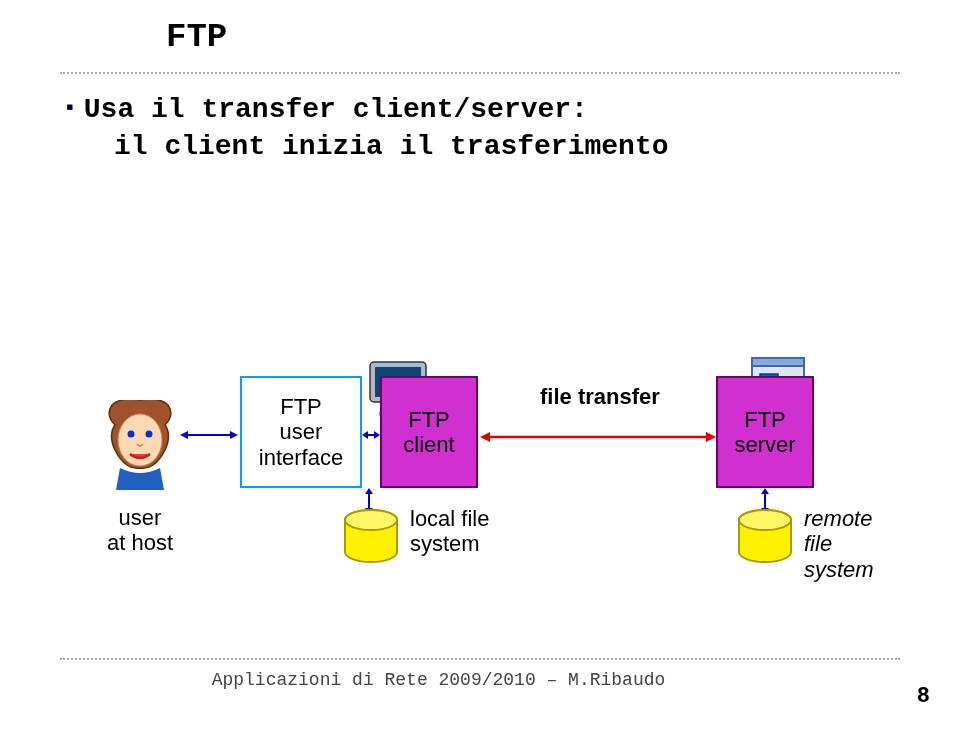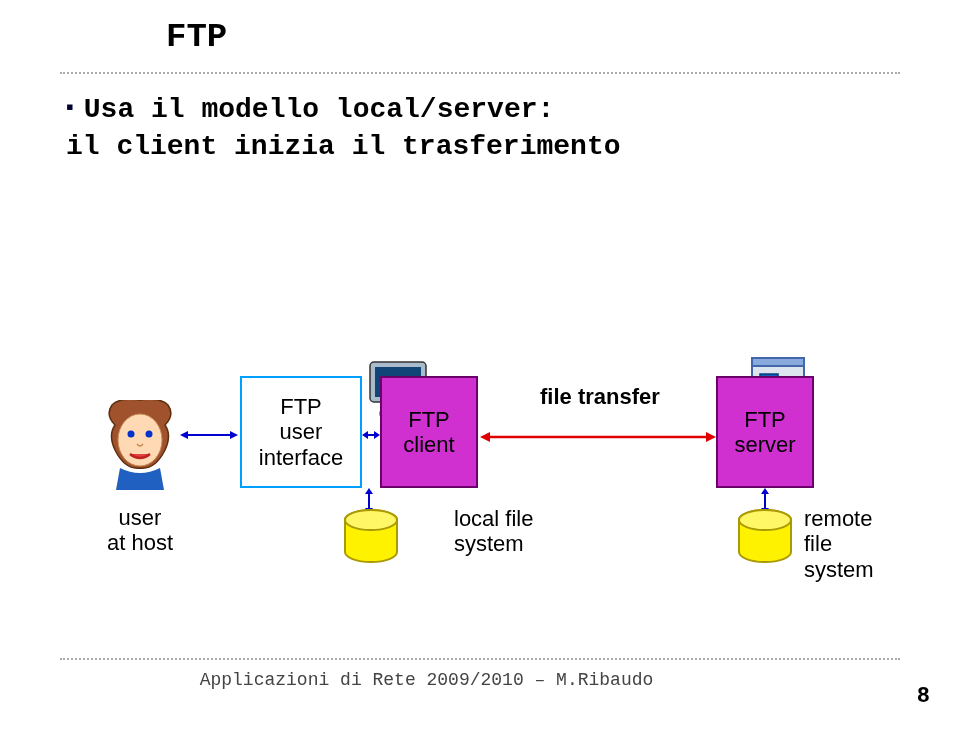--- a/index.html
+++ b/index.html
@@ -55,20 +55,21 @@
     font-size: 28px;
     font-weight: bold;
     color: #000;
     line-height: 1.25;
   }
   .sub-item {
     font-family: "Courier New", monospace;
     font-size: 28px;
     font-weight: bold;
     color: #000;
+    margin-left: 48px;
     line-height: 1.25;
   }
   .diagram {
     position: absolute;
     top: 360px;
     left: 60px;
     width: 840px;
     height: 260px;
   }
   
@@ -141,21 +142,20 @@
     width: 58px;
     height: 56px;
   }
   .local-fs-label {
     position: absolute;
     left: 350px;
     top: 146px;
     font-family: Arial, sans-serif;
     font-size: 22px;
     line-height: 1.15;
-    margin-left: 44px;
   }
   
   .file-transfer-label {
     position: absolute;
     left: 480px;
     top: 24px;
     font-family: Arial, sans-serif;
     font-size: 22px;
     font-weight: bold;
   }
@@ -199,20 +199,21 @@
     width: 58px;
     height: 56px;
   }
   .remote-fs-label {
     position: absolute;
     left: 744px;
     top: 146px;
     font-family: Arial, sans-serif;
     font-size: 22px;
     line-height: 1.15;
+    font-style: italic;
   }
   
   .arrow-person-uibox {
     position: absolute;
     left: 120px;
     top: 66px;
     width: 58px;
     height: 10px;
   }
   .arrow-uibox-client {
@@ -232,21 +233,21 @@
   .arrow-server-remotefs {
     position: absolute;
     left: 700px;
     top: 128px;
     width: 10px;
     height: 26px;
   }
   .footer {
     position: absolute;
     top: 670px;
-    left: 4px;
+    left: 16px;
     width: 845px;
     text-align: center;
     font-family: "Courier New", monospace;
     font-size: 18px;
     color: #444;
   }
   .page-number {
     position: absolute;
     right: 30px;
     bottom: 20px;
@@ -259,21 +260,21 @@
 </head>
 <body>
 
 <div class="title">FTP</div>
 
 <div class="dotted-line-top"></div>
 
 <div class="bullet-list">
   <div class="bullet-item">
     <span class="bullet-marker">▪</span>
-    <span class="bullet-text">Usa il modello local/server:</span>
+    <span class="bullet-text">Usa il transfer client/server:</span>
   </div>
   <div class="sub-item">il client inizia il trasferimento</div>
 </div>
 
 <div class="diagram">
 
   <div class="person">
     <svg viewBox="0 0 80 90" width="80" height="90">
       <path d="M15,25 Q5,15 12,5 Q20,-3 40,0 Q60,-3 68,5 Q75,15 65,25 Q72,35 65,50 Q55,70 40,68 Q25,70 15,50 Q8,35 15,25 Z" fill="#A0522D" stroke="#5C2E0E" stroke-width="1.5"></path>
       <ellipse cx="40" cy="40" rx="22" ry="26" fill="#FFD9B3" stroke="#C98C5A" stroke-width="1"></ellipse>

